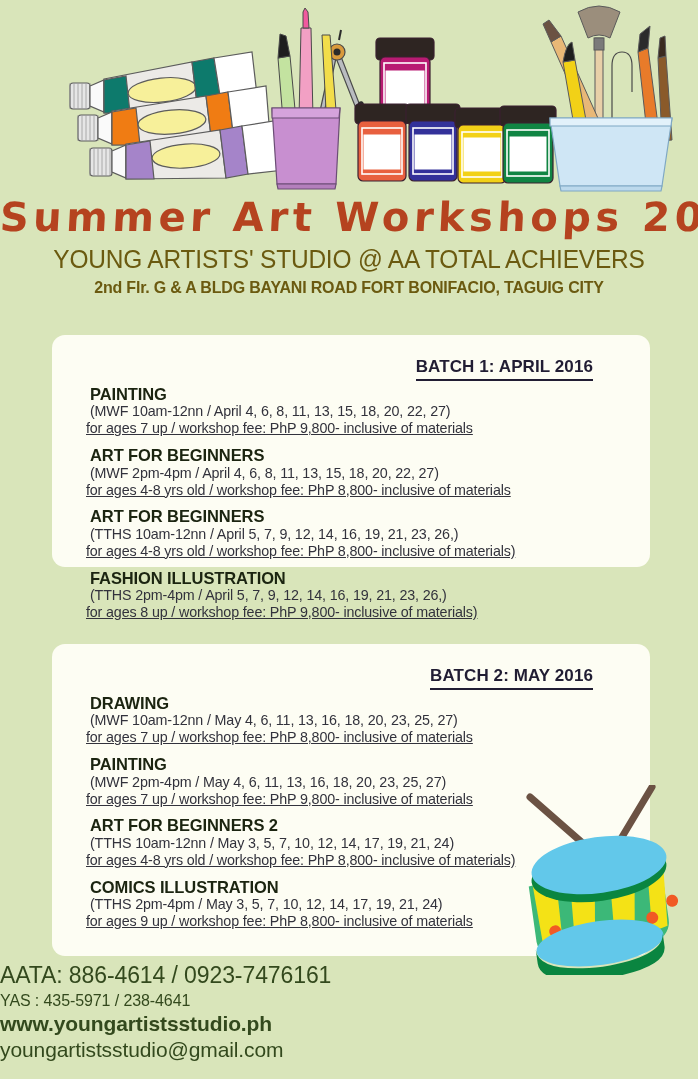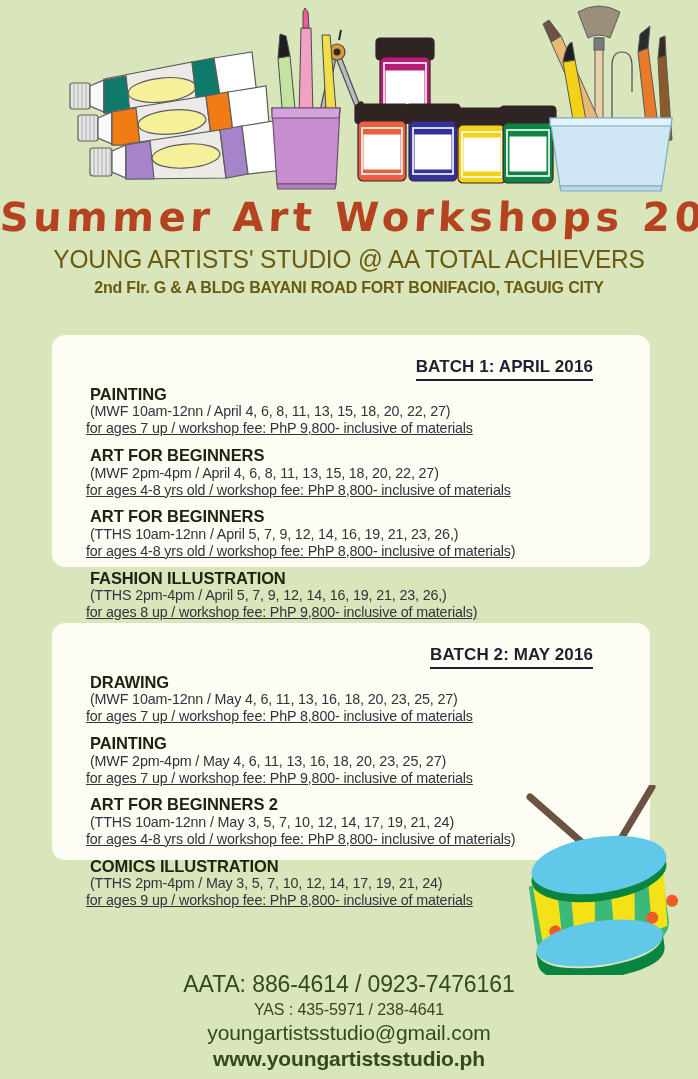--- a/index.html
+++ b/index.html
@@ -68,21 +68,21 @@
   
   .batch-card {
     position: absolute;
     left: 52px;
     width: 598px;
     background: #fdfdf3;
     border-radius: 13px;
     box-sizing: border-box;
   }
   #card-batch-1 { top: 335px; height: 232px; }
-  #card-batch-2 { top: 623px; height: 237px; }
+  #card-batch-2 { top: 644px; height: 312px; }
 
   .batch-heading {
     position: absolute;
     right: 57px;
     font-size: 17px;
     font-weight: bold;
     color: #211d33;
     letter-spacing: 0.1px;
     padding-bottom: 2px;
     border-bottom: 2px solid #211d33;
@@ -123,23 +123,21 @@
     left: 512px; top: 785px;
     width: 190px; height: 190px;
     pointer-events: none;
   }
 
   
   #footer {
     position: absolute;
     left: 0; top: 962px;
     width: 698px;
-    text-align: center;
     color: #33491d;
-    margin-top: 9px;
   }
   .foot-line { line-height: 1.2; letter-spacing: -0.1px; }
   #foot-aata { font-size: 23px; }
   #foot-yas  { font-size: 16px; margin-top: 1px; }
   #foot-mail { font-size: 21px; margin-top: 1px; }
   #foot-web  { font-size: 21px; font-weight: bold; margin-top: 1px; }
 </style>
 </head>
 <body>
 
@@ -377,17 +375,17 @@
       <g>
         <ellipse cx="88" cy="158" rx="64" ry="22" fill="#62c8ea" transform="rotate(-8 88 158)"></ellipse>
         <path d="M24 156 q0 24 64 26 q64 -2 64 -26 L152 170 q0 22 -64 24 q-64 -2 -64 -24 Z" fill="#0a8540" transform="rotate(-8 88 162)"></path>
       </g>
     </svg>
   </div>
 
   <div id="footer">
     <div class="foot-line" id="foot-aata">AATA: 886-4614 / 0923-7476161</div>
     <div class="foot-line" id="foot-yas">YAS : 435-5971 / 238-4641</div>
+    <div class="foot-line" id="foot-web">www.youngartistsstudio.ph</div>
     <div class="foot-line" id="foot-mail">youngartistsstudio@gmail.com</div>
-    <div class="foot-line" id="foot-web">www.youngartistsstudio.ph</div>
   </div>
 
 </div>
 
 </body></html>

